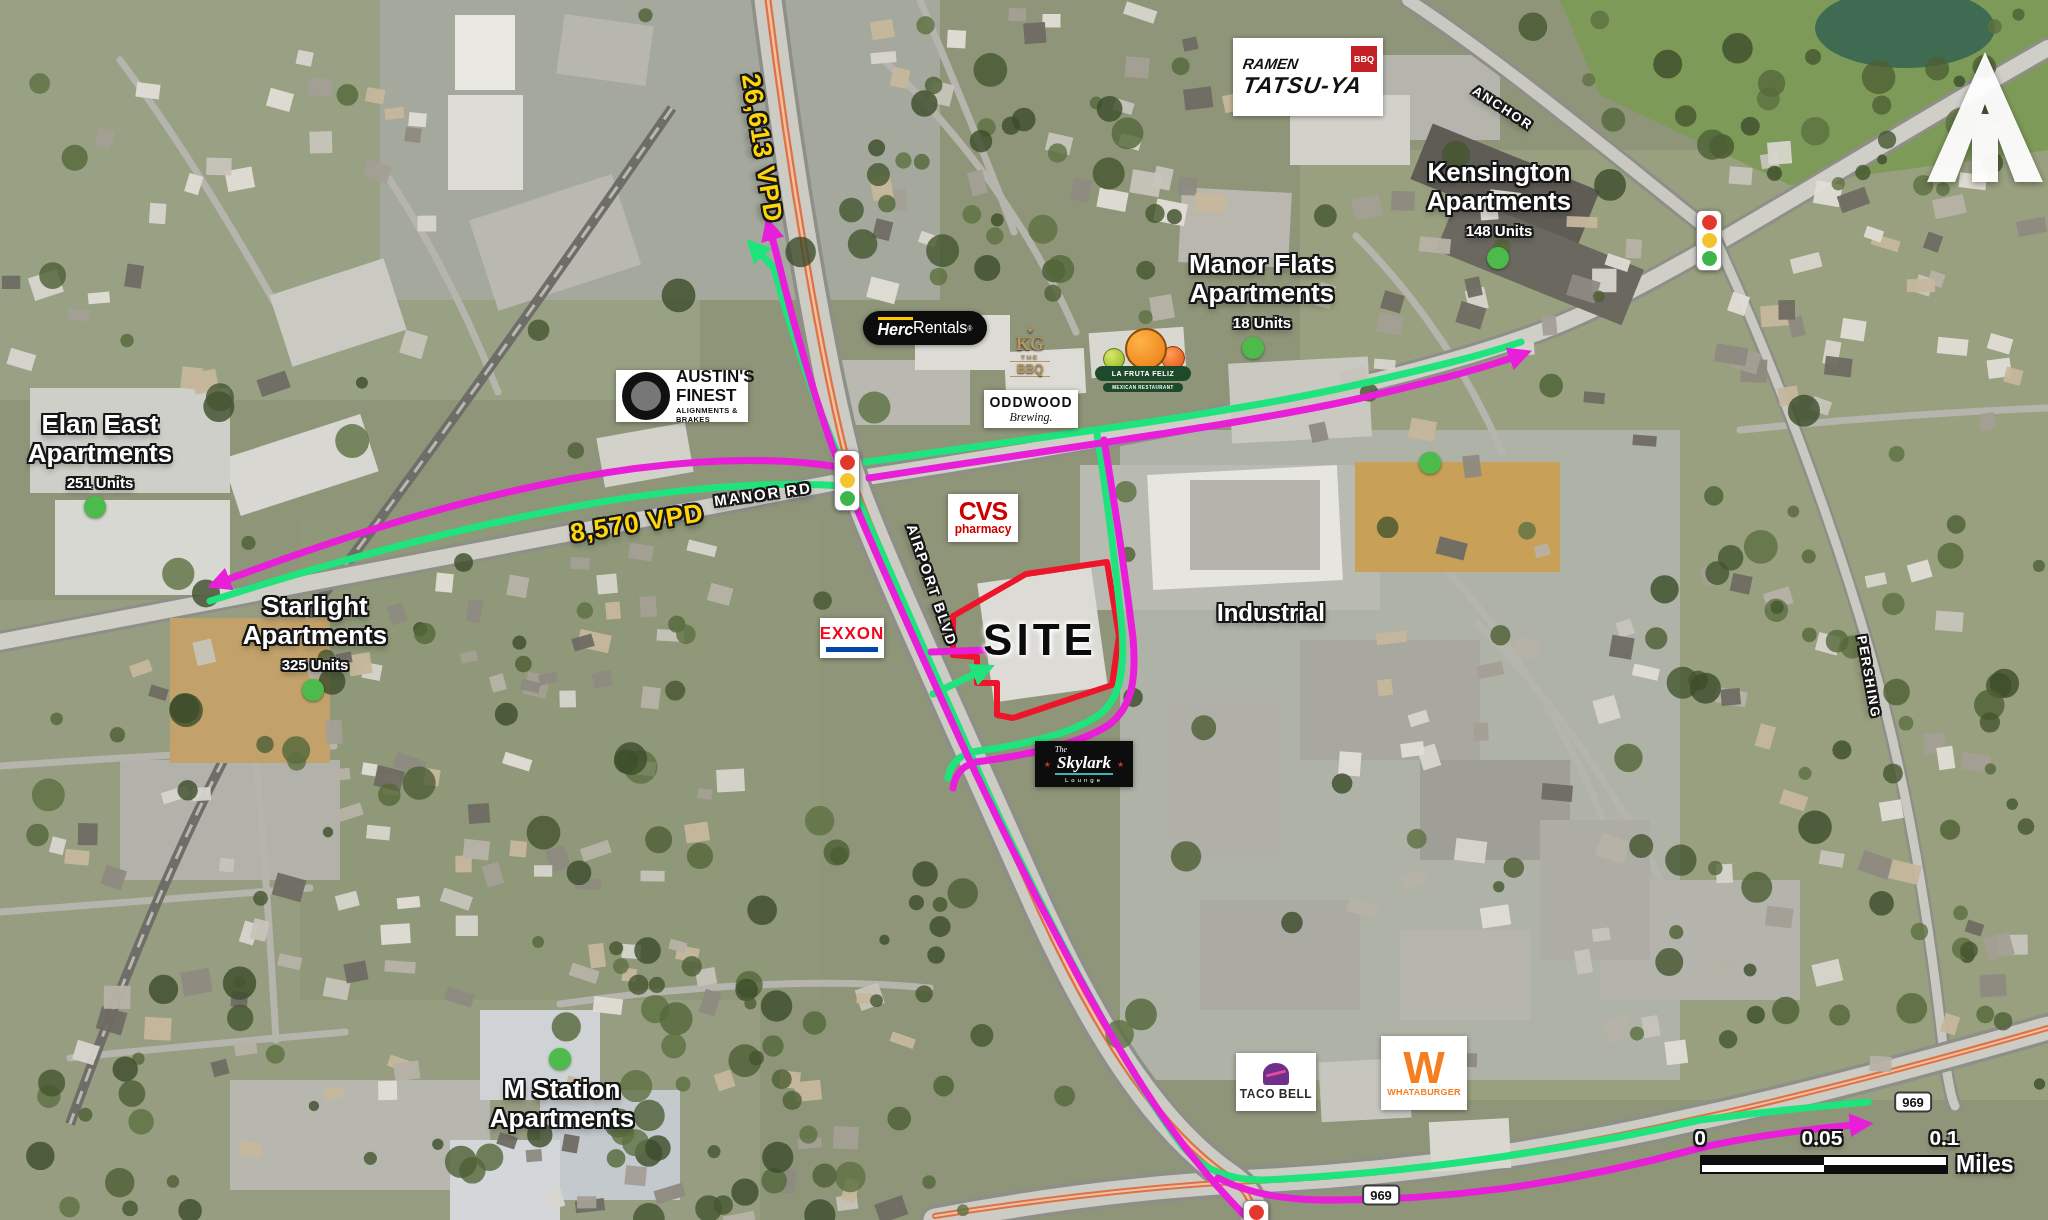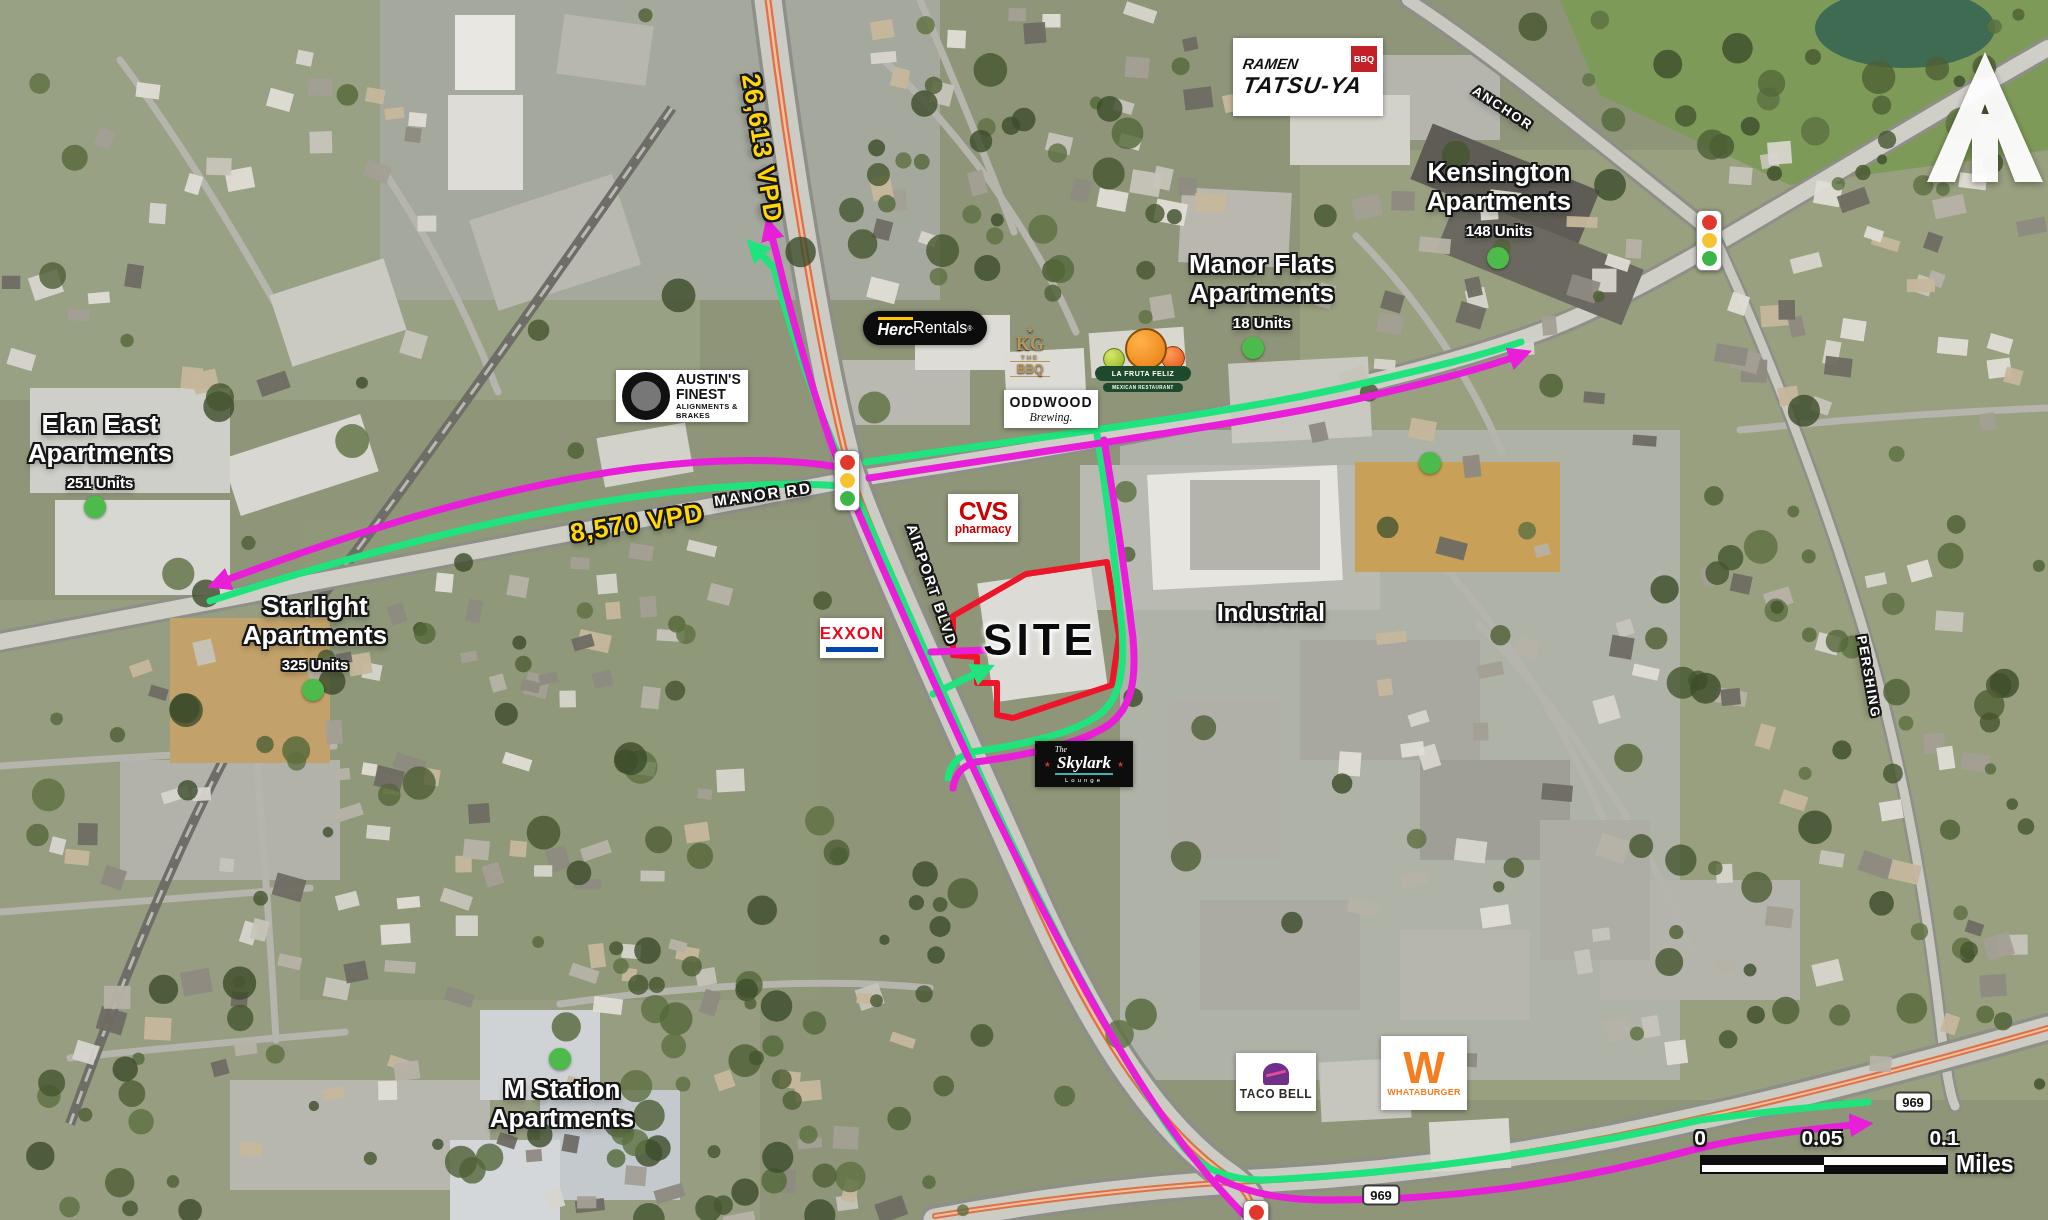--- a/index.html
+++ b/index.html
@@ -44,21 +44,21 @@
   .exxon{width:64px;height:40px;display:flex;flex-direction:column;align-items:center;justify-content:center;gap:3px;}
   .exxon-name{color:#EE0A1E;font-size:17px;font-weight:900;letter-spacing:1px;}
   .exxon-bar{width:52px;height:5px;background:#0147AB;}
 
   .herc{width:124px;height:34px;background:#0c0c0c;border-radius:17px;display:flex;align-items:center;justify-content:center;color:#fff;}
   .herc-b{font-weight:900;font-style:italic;font-size:16px;border-top:3px solid #FFC600;padding-top:1px;}
   .herc-r{font-weight:400;font-size:16px;} .herc-reg{font-size:7px;vertical-align:super;}
 
   .austin{width:132px;height:52px;display:flex;align-items:center;gap:6px;padding-left:6px;box-sizing:border-box;}
   .tire{width:30px;height:30px;border-radius:50%;border:9px solid #111;background:#777;flex:none;}
-  .austin-l1{font-size:14px;font-weight:900;color:#111;line-height:1.1;}
+  .austin-l1{font-size:17px;font-weight:900;color:#111;line-height:1.1;}
   .austin-l2{font-size:7.5px;font-weight:800;color:#111;letter-spacing:.4px;}
 
   .ramen{width:150px;height:78px;display:flex;flex-direction:column;align-items:flex-start;justify-content:center;
          padding-left:10px;box-sizing:border-box;position:absolute;}
   .ramen-l1{font-size:15px;font-weight:900;font-style:italic;color:#111;transform:skewX(-8deg);}
   .ramen-l2{font-size:23px;font-weight:900;font-style:italic;color:#111;transform:skewX(-8deg);letter-spacing:1px;}
   .ramen-badge{position:absolute;right:6px;top:8px;width:26px;height:26px;background:#C42127;color:#fff;
                font-size:9px;font-weight:900;display:flex;align-items:center;justify-content:center;}
 
   .kg{width:40px;height:56px;text-align:center;color:#B9975B;line-height:1;box-shadow:none;
@@ -886,21 +886,21 @@
       </span>
     </div>
 
     <div class="logo kg" style="left:1010px;top:326px;">
       <div class="kg-star">★</div>
       <div class="kg-mono">KG</div>
       <div class="kg-mid">THE</div>
       <div class="kg-bot">BBQ</div>
     </div>
 
-    <div class="logo whitebox oddwood" style="left:984px;top:390px;margin-left:20px;">
+    <div class="logo whitebox oddwood" style="left:984px;top:390px;">
       <div class="odd-l1">ODDWOOD</div>
       <div class="odd-l2">Brewing.</div>
     </div>
 
     <div class="logo fruta" style="left:1095px;top:326px;">
       <div class="fruta-c2"></div>
       <div class="fruta-c3"></div>
       <div class="fruta-c1"></div>
       <div class="fruta-band">LA FRUTA FELIZ</div>
       <div class="fruta-sub">MEXICAN RESTAURANT</div>

